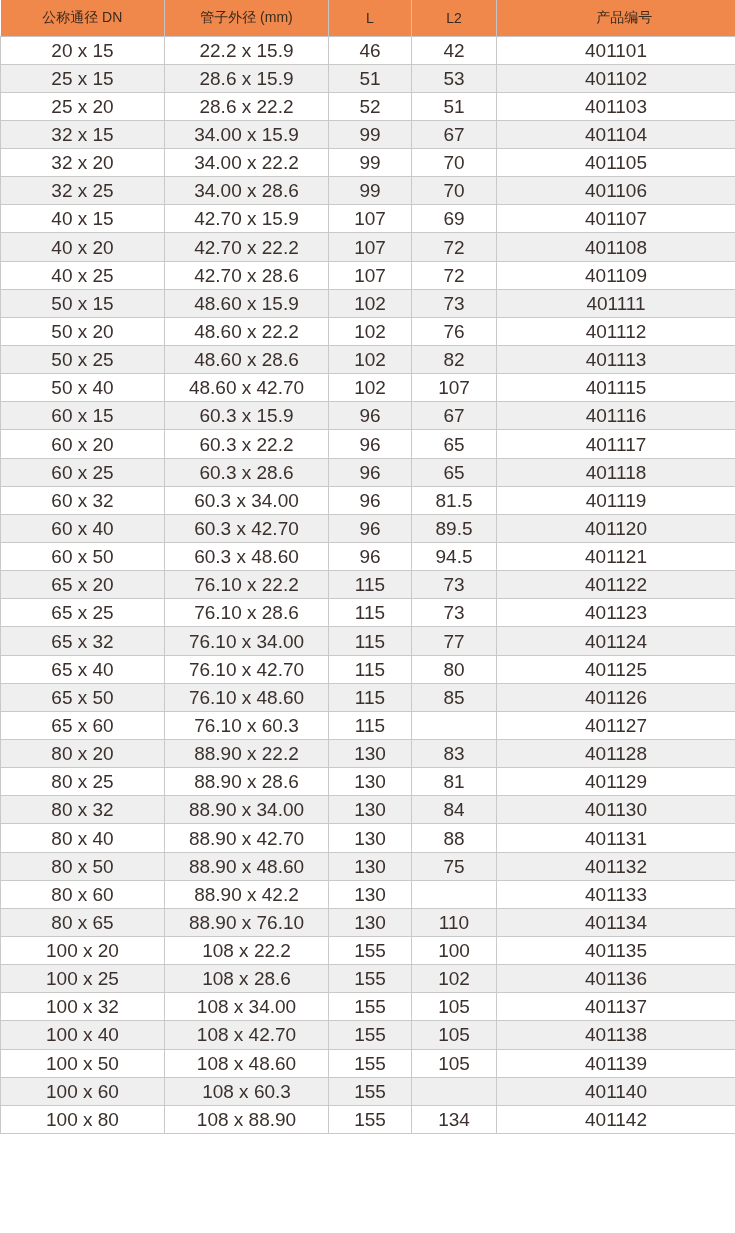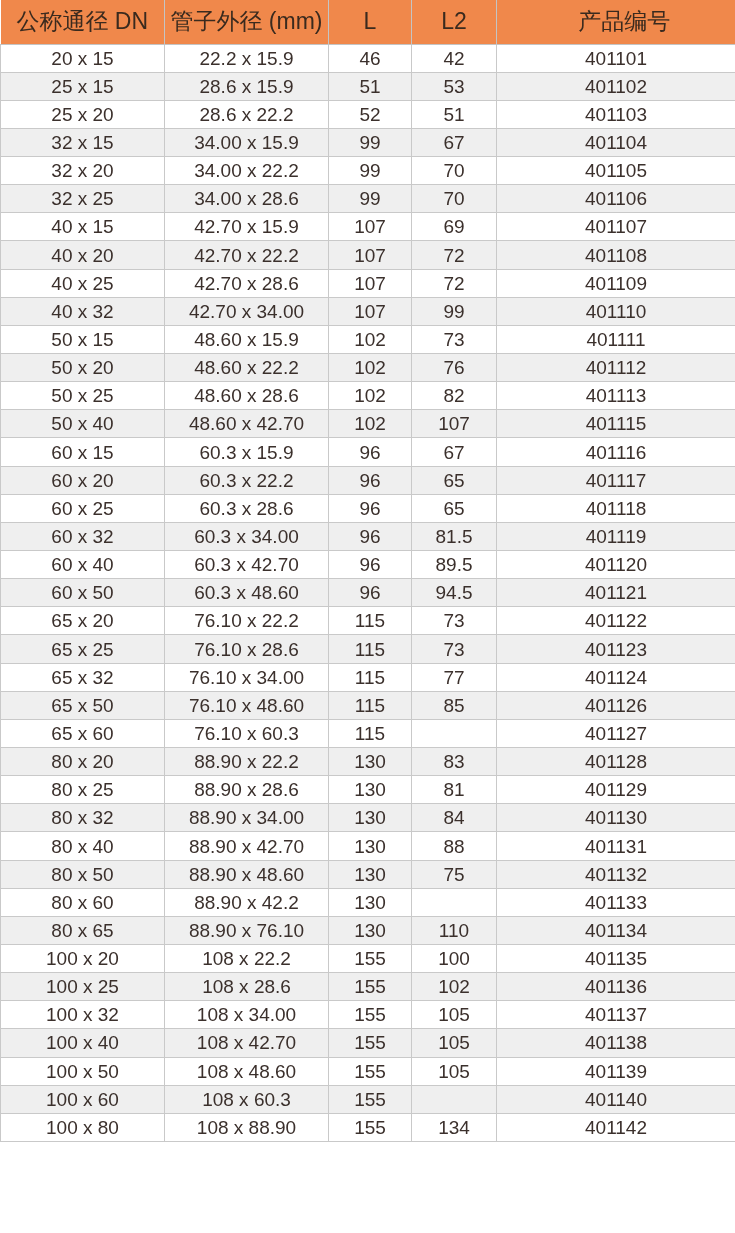--- a/index.html
+++ b/index.html
@@ -33,22 +33,22 @@
     border: 1px solid var(--border);
     text-align: center;
     vertical-align: middle;
     padding: 0;
     overflow: hidden;
     white-space: nowrap;
   }
   thead th {
     background: var(--header-bg);
     color: var(--header-text);
-    height: 44px;
-    font-size: 23px;
+    height: 36px;
+    font-size: 14px;
     font-weight: 500;
     border-top: none;
     border-color: #c4c4c4;
   }
   thead th:first-child { border-left: none; }
   thead th:last-child { border-right: none; padding-left: 16px; }
   tbody td {
     height: 28.15px;
     font-size: 19px;
     line-height: 1;
@@ -136,27 +136,20 @@
         <td>401108</td>
       </tr>
       <tr>
         <td>40 x 25</td>
         <td>42.70 x 28.6</td>
         <td>107</td>
         <td>72</td>
         <td>401109</td>
       </tr>
       <tr>
-        <td>40 x 32</td>
-        <td>42.70 x 34.00</td>
-        <td>107</td>
-        <td>99</td>
-        <td>401110</td>
-      </tr>
-      <tr>
         <td>50 x 15</td>
         <td>48.60 x 15.9</td>
         <td>102</td>
         <td>73</td>
         <td>401111</td>
       </tr>
       <tr>
         <td>50 x 20</td>
         <td>48.60 x 22.2</td>
         <td>102</td>
@@ -232,20 +225,27 @@
         <td>115</td>
         <td>73</td>
         <td>401123</td>
       </tr>
       <tr>
         <td>65 x 32</td>
         <td>76.10 x 34.00</td>
         <td>115</td>
         <td>77</td>
         <td>401124</td>
+      </tr>
+      <tr>
+        <td>65 x 40</td>
+        <td>76.10 x 42.70</td>
+        <td>115</td>
+        <td>80</td>
+        <td>401125</td>
       </tr>
       <tr>
         <td>65 x 50</td>
         <td>76.10 x 48.60</td>
         <td>115</td>
         <td>85</td>
         <td>401126</td>
       </tr>
       <tr>
         <td>65 x 60</td>

